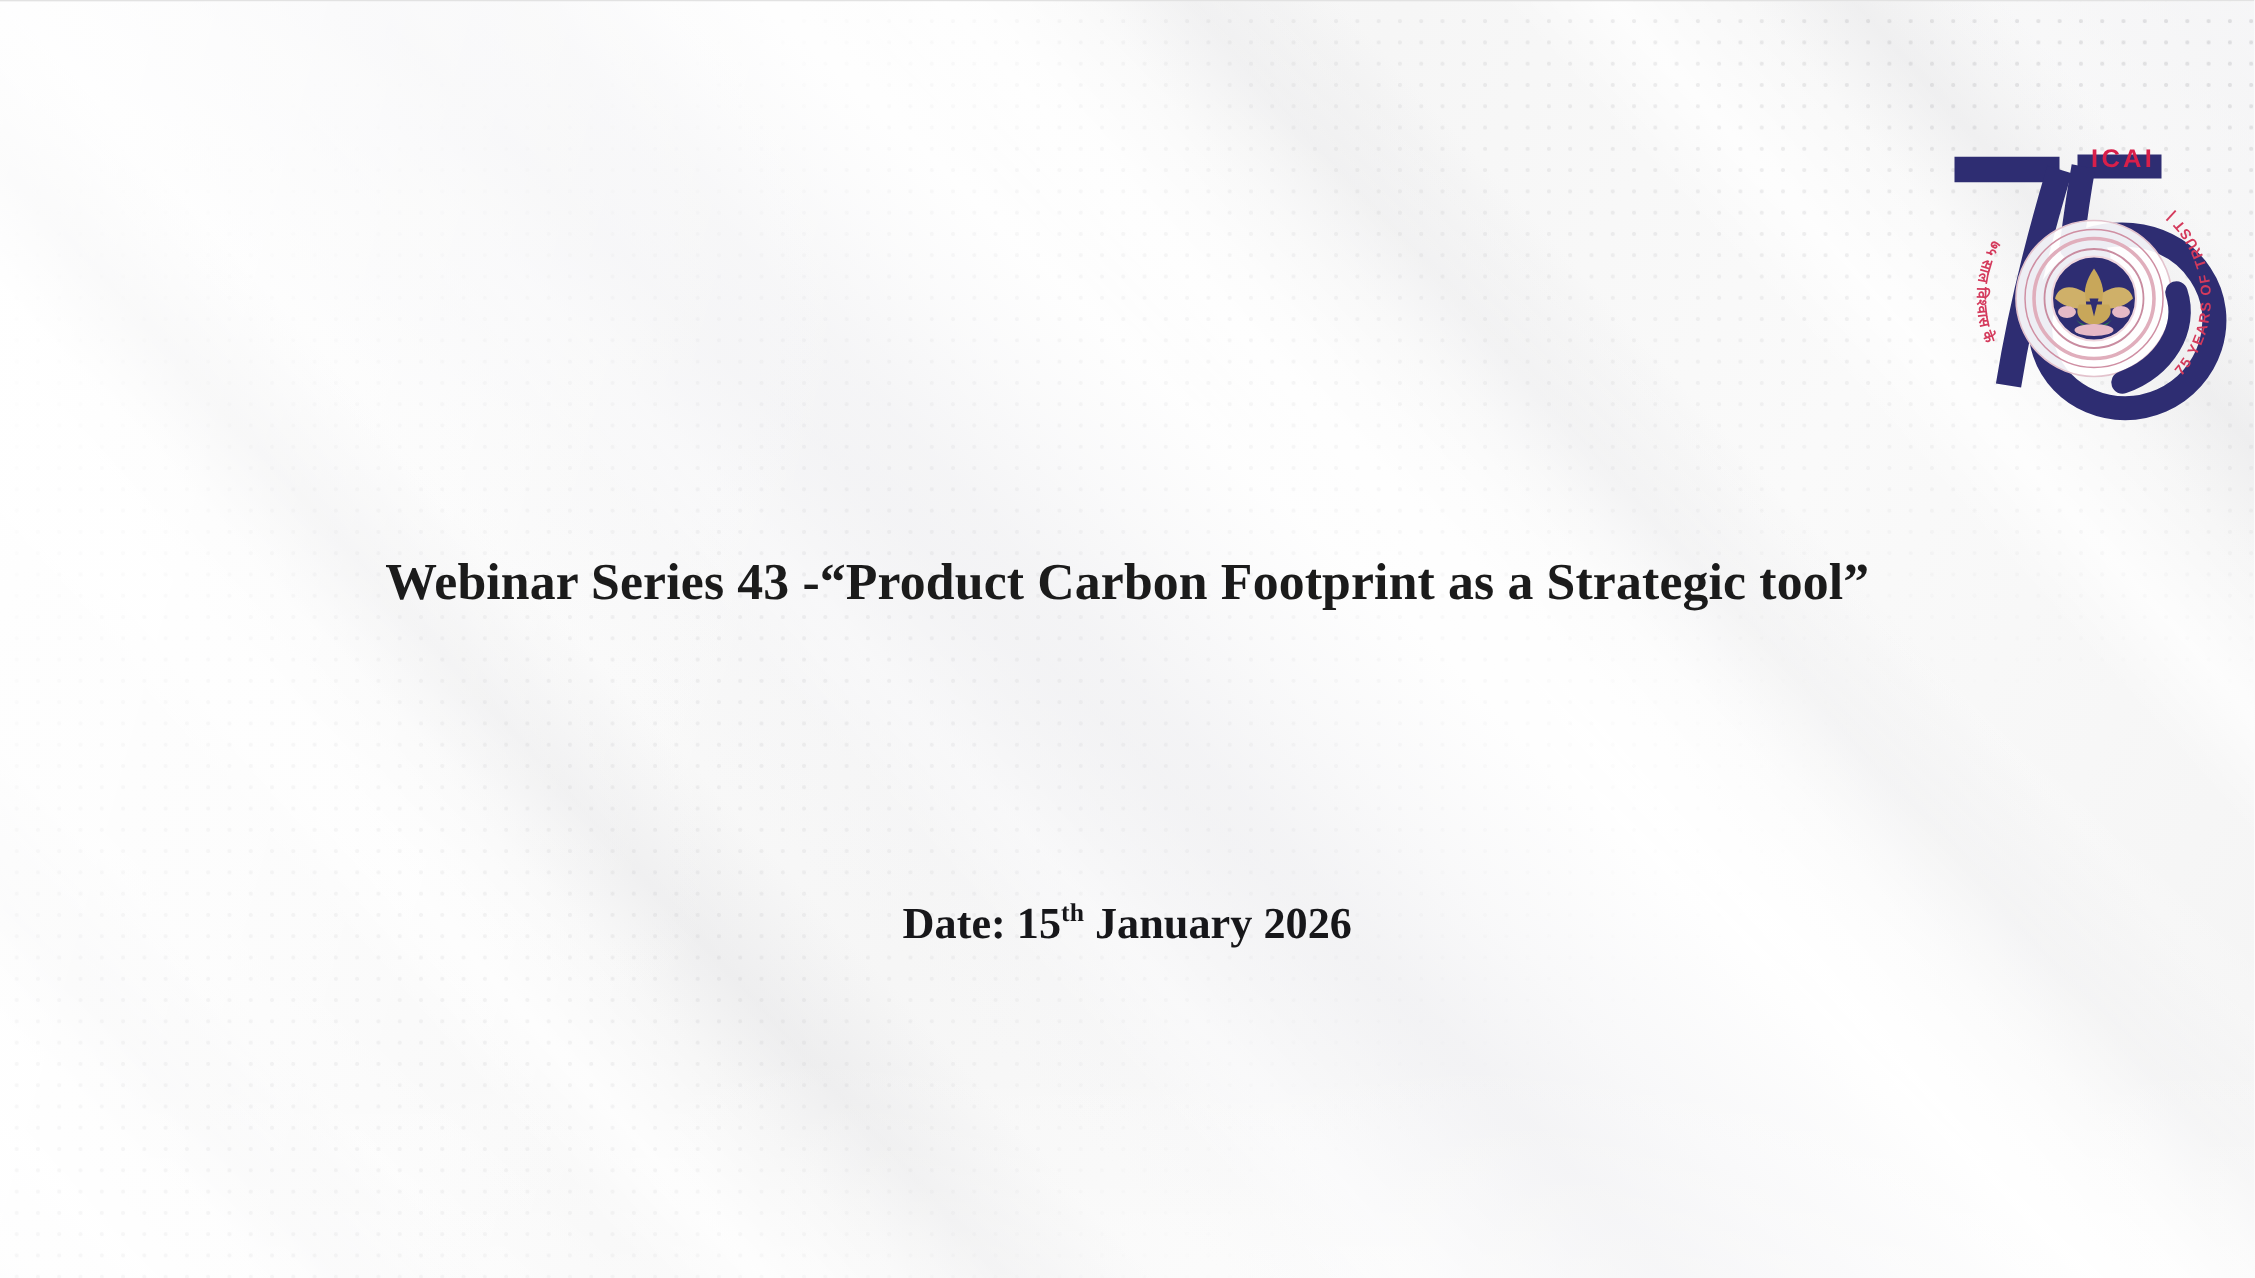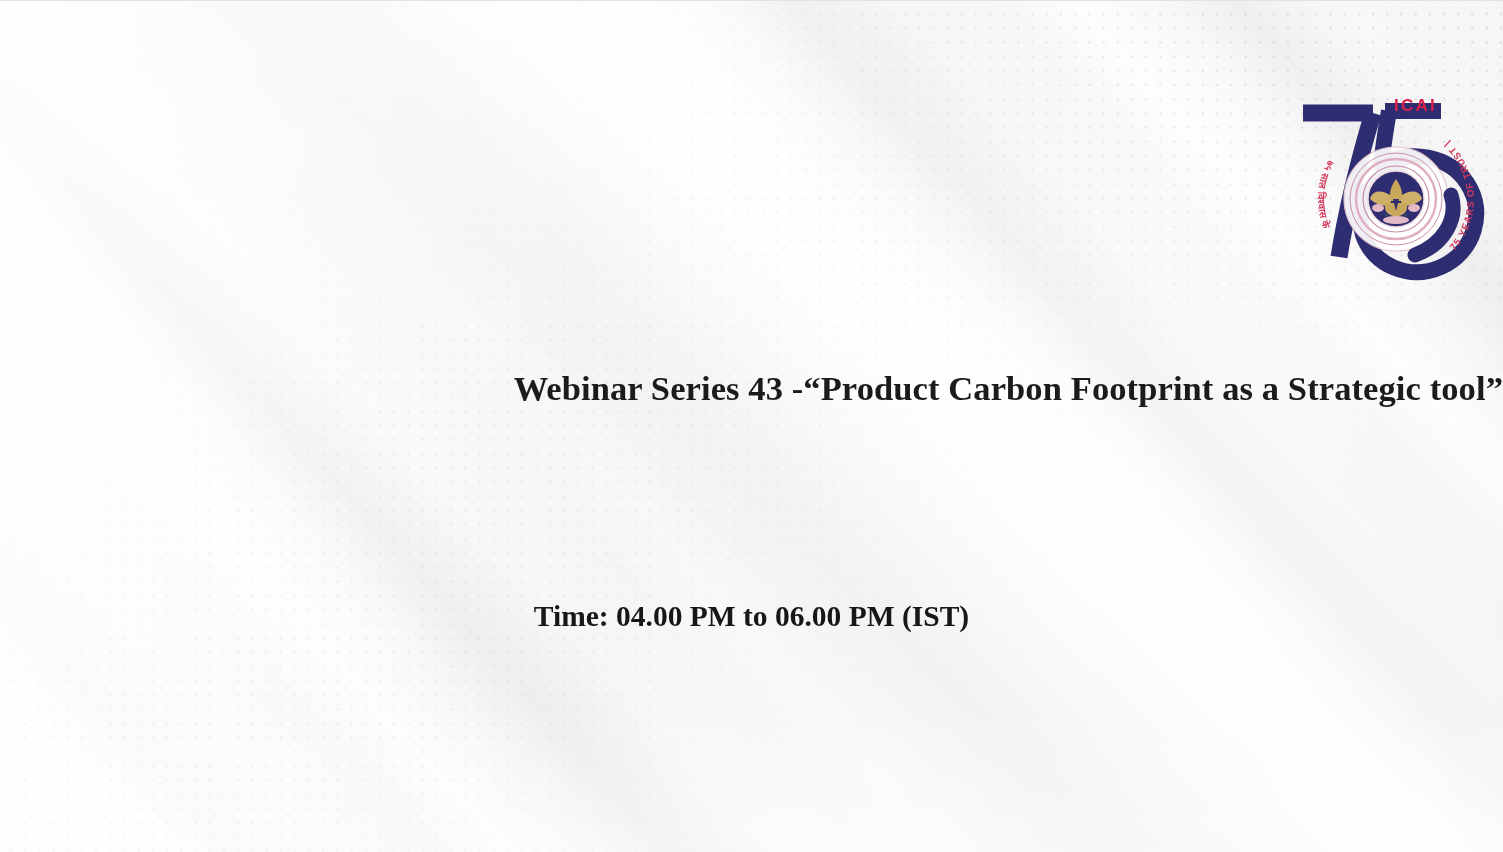--- a/index.html
+++ b/index.html
@@ -94,21 +94,21 @@
     height: 206px;
   }
   #logo svg { display: block; width: 214px; height: 206px; }
 
   
   #title {
     position: absolute;
     top: 368px;
     left: 0;
     width: 1503px;
-    text-align: right;
+    text-align: center;
     font-size: 34.5px;
     font-weight: 700;
     letter-spacing: .1px;
     color: #1b1b1b;
     white-space: nowrap;
   }
   #datetime {
     position: absolute;
     top: 596px;
     left: 0;
@@ -204,16 +204,20 @@
         </g>
 
         <path d="M126,168 C154,158 170,132 162,108" fill="none" stroke="#2e2d72" stroke-width="15" stroke-linecap="round"></path>
       </svg>
     </div>
   </div>
 
   <div id="title">Webinar Series 43 -“Product Carbon Footprint as a Strategic tool”</div>
 
   <div id="datetime">
-    <div class="dt-line">Time: 04.00 PM to 06.00 PM (IST)</div>
+    <div class="dt-line">
+      <span>Date:</span>
+      <span>15</span><sup>th</sup>
+      <span>January 2026</span>
+    </div>
   </div>
 
 </div>
 
 </body></html>

